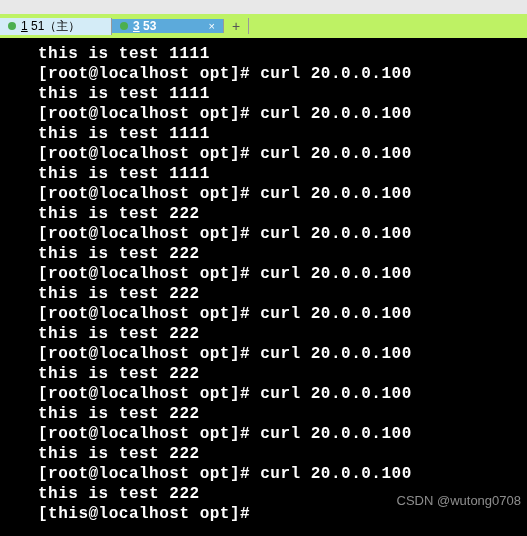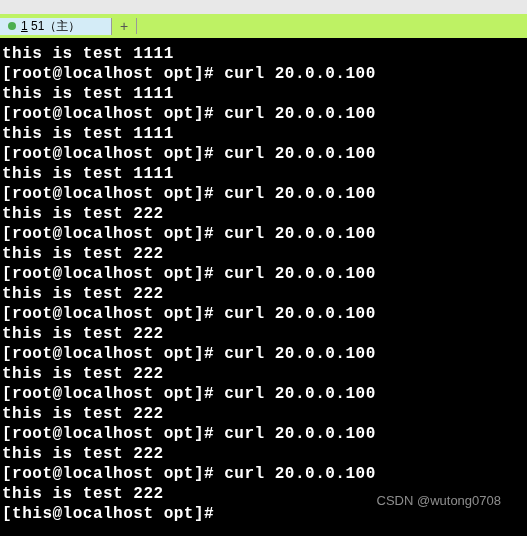--- a/index.html
+++ b/index.html
@@ -84,40 +84,46 @@
     font-size: 16px;
     line-height: 20px;
     padding: 4px 2px;
     height: 495px;
     overflow: hidden;
     font-weight: bold;
     letter-spacing: 0.5px;
   }
   .term-line {
     white-space: pre;
+    margin-left: 36px;
   }
   .watermark {
     position: absolute;
     bottom: 28px;
-    right: 26px;
+    right: 6px;
     color: rgba(200,200,200,0.7);
     font-size: 13px;
     font-family: Arial, sans-serif;
     font-weight: normal;
   }
 </style>
 </head>
 <body>
 
 <div class="title-bar"></div>
 
 <div class="tab-bar">
   <div class="tab inactive">
     <span class="status-dot"></span>
     <span class="tab-label"><span class="tab-num">1</span><span> 51（主）</span></span>
+  </div>
+  <div class="tab active">
+    <span class="status-dot"></span>
+    <span class="tab-label"><span class="tab-num">3</span><span> 53</span></span>
+    <span class="close-x">×</span>
   </div>
   <div class="new-tab">+</div>
 </div>
 
 <div class="terminal" id="terminal">
     <div class="term-line">this is test 1111</div>
     <div class="term-line">[root@localhost opt]# curl 20.0.0.100</div>
     <div class="term-line">this is test 1111</div>
     <div class="term-line">[root@localhost opt]# curl 20.0.0.100</div>
     <div class="term-line">this is test 1111</div>

